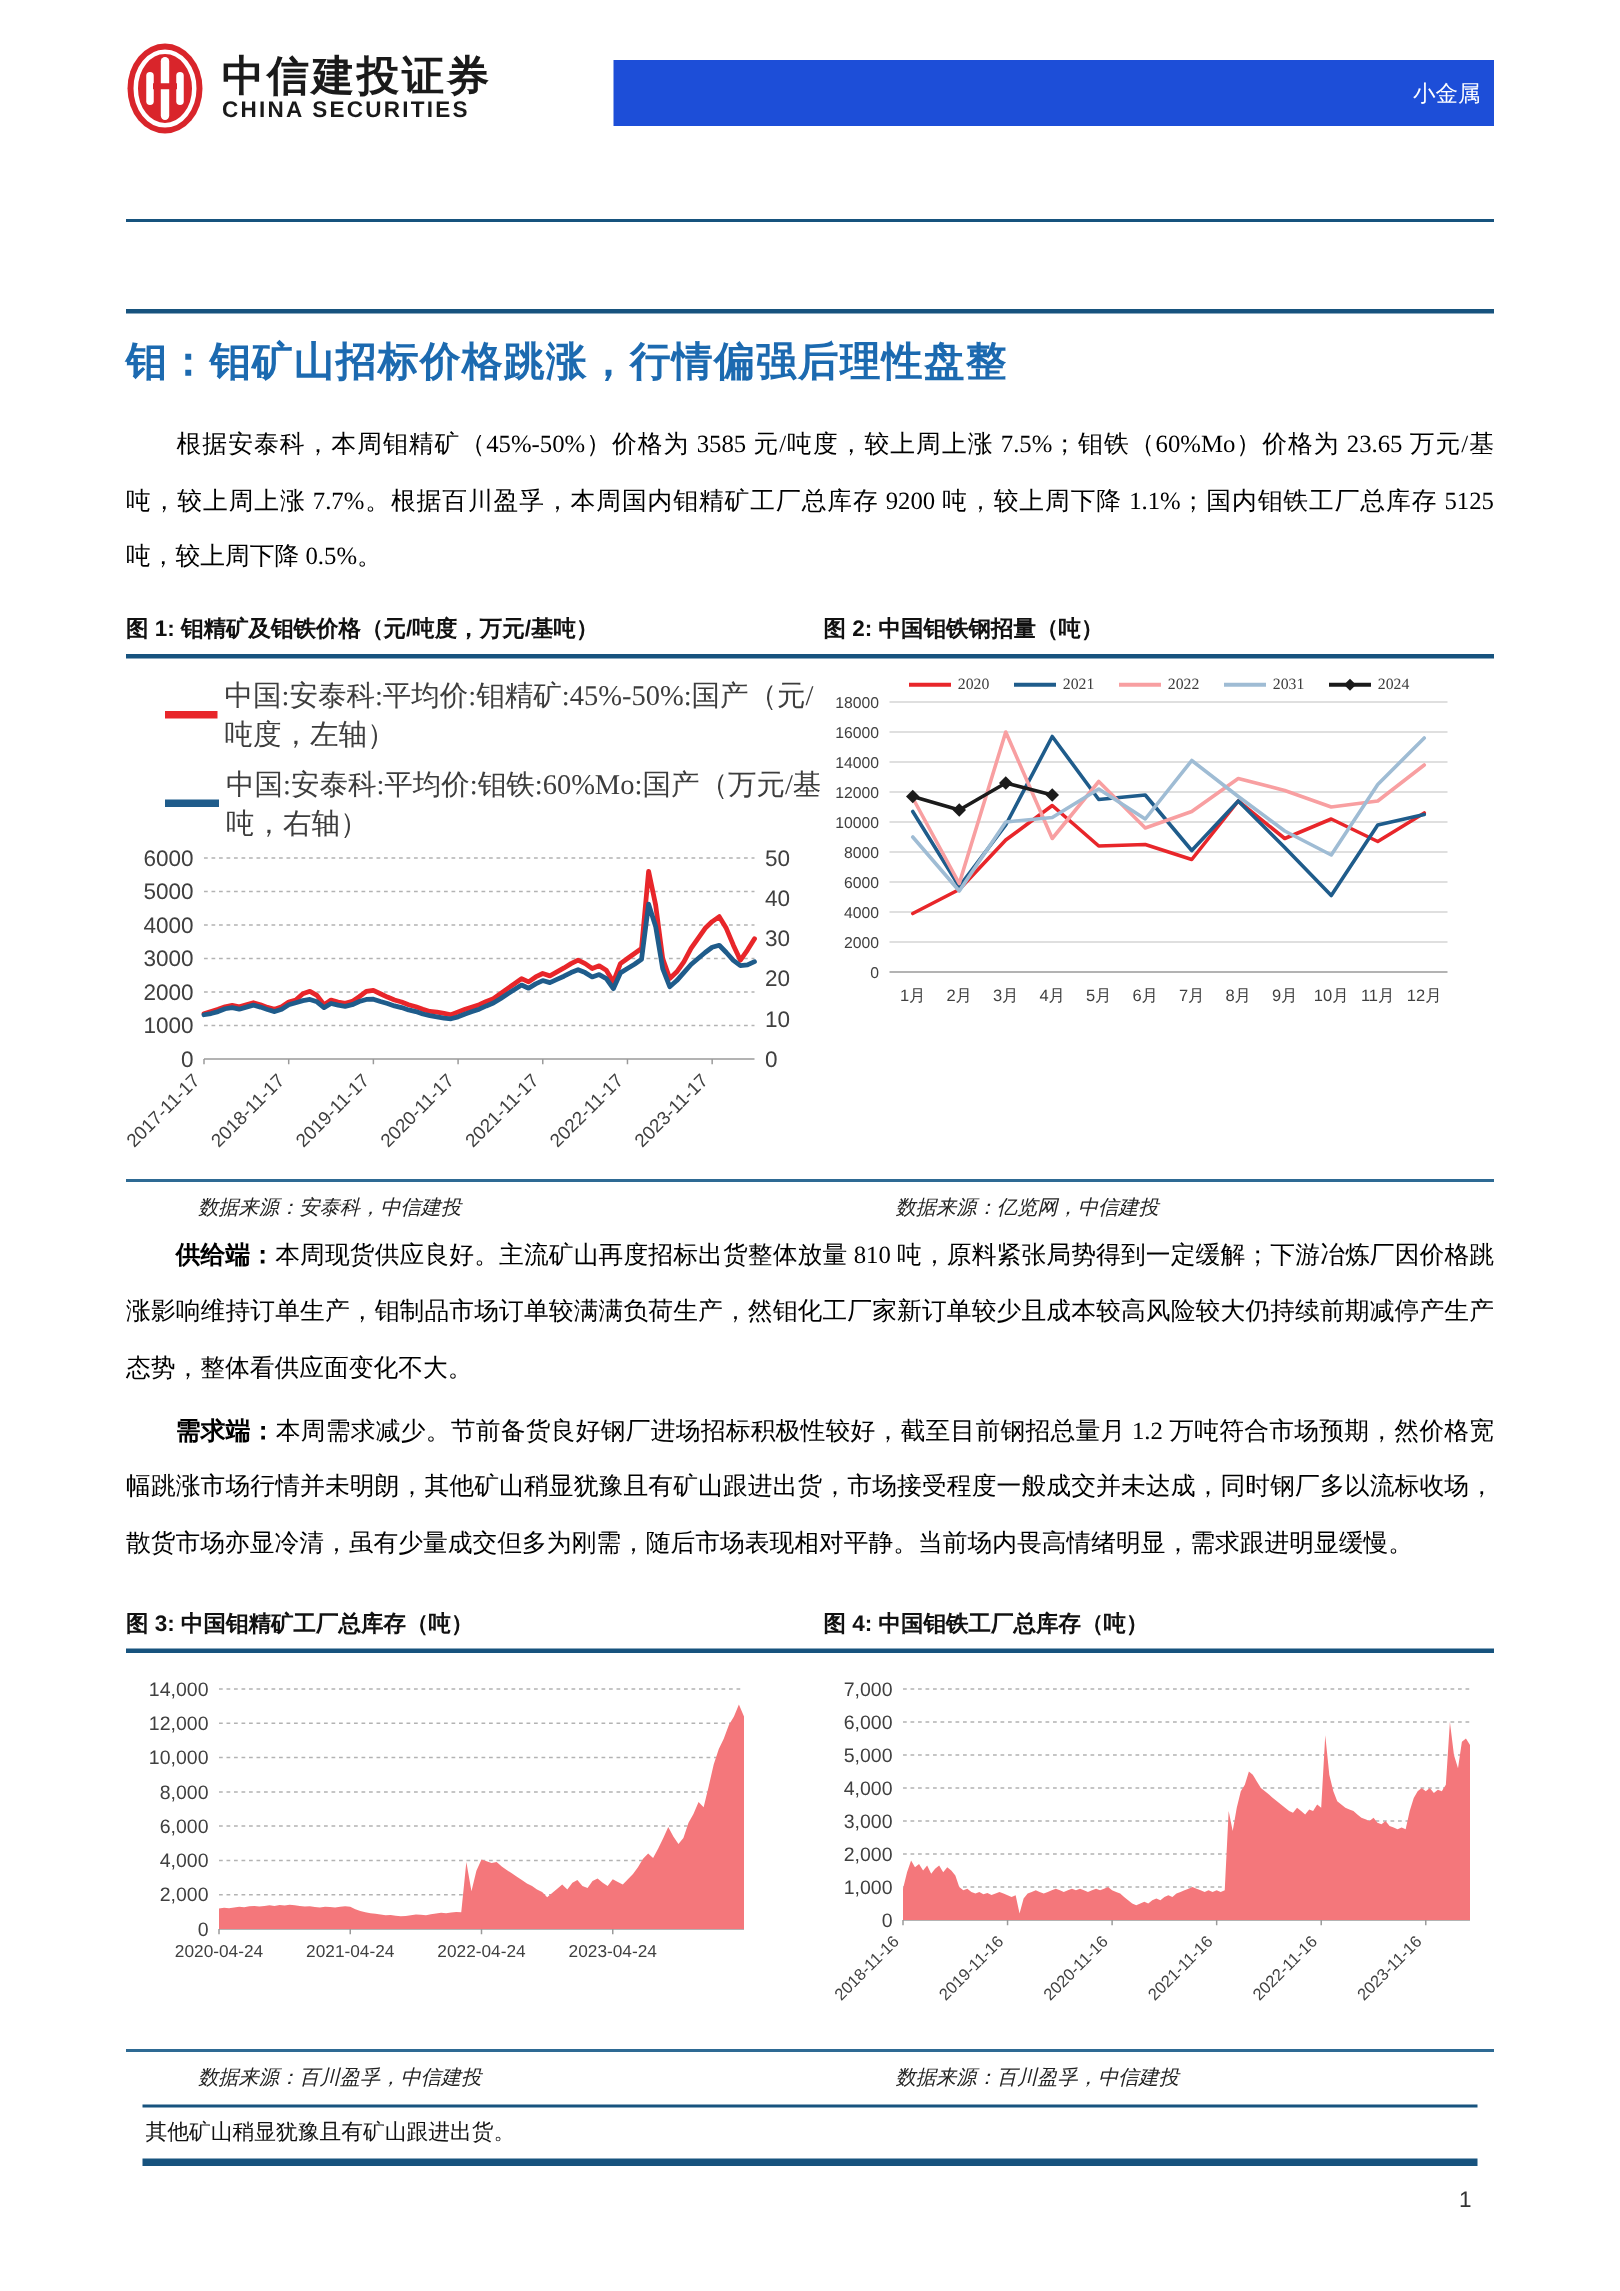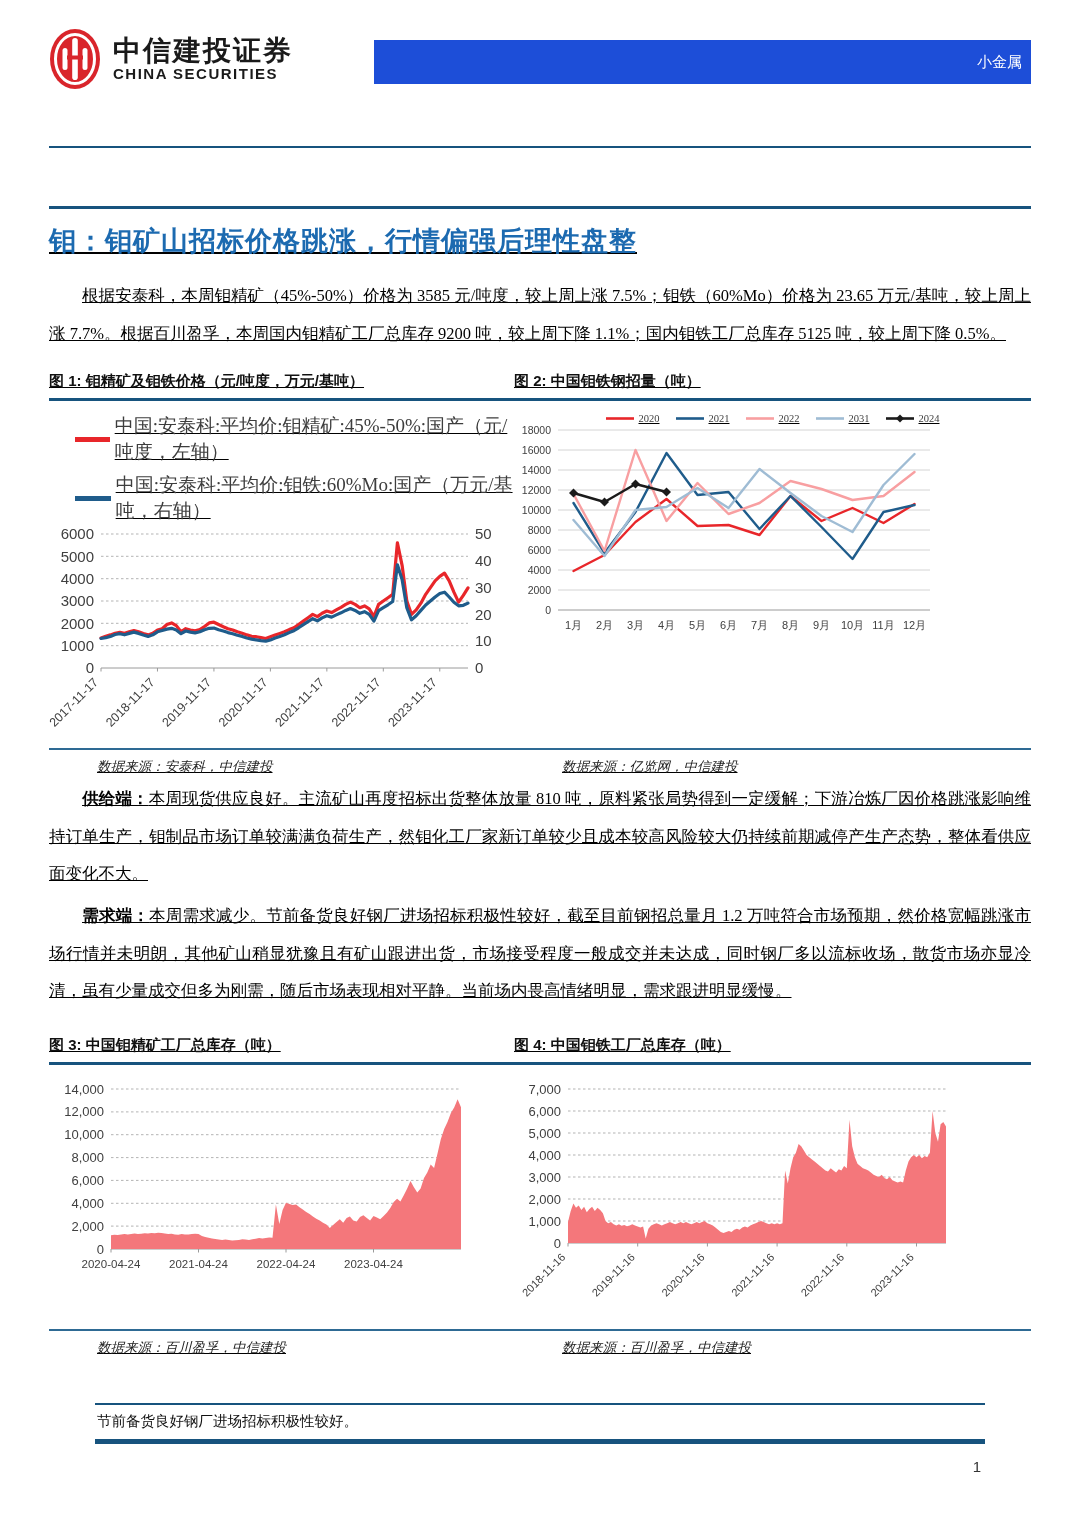--- a/index.html
+++ b/index.html
@@ -2,21 +2,21 @@
 <html><head>
 <meta charset="utf-8">
 <style>
   * { margin:0; padding:0; box-sizing:border-box; }
   html,body { background:#ffffff; }
   .page {
     position:relative; width:1080px; height:1527px; margin:0 auto;
     background:#fff; font-family:"Liberation Serif", serif; color:#000;
     overflow:hidden;
   }
-  .content { padding:0 49px;text-decoration:underline; }
+  .content { padding:0 84px; }
 
   
   .hdr { position:relative; height:148px; }
   .hdr-inner { position:relative; height:100%; }
   .logo-wrap { position:absolute; left:0; top:28px; display:flex; align-items:center; gap:12px; }
   .brand-cn { font-family:"Liberation Sans", sans-serif; font-weight:bold; font-size:28px; color:#1a1a1a; letter-spacing:2px; line-height:1.05; }
   .brand-en { font-family:"Liberation Sans", sans-serif; font-weight:bold; font-size:15px; color:#1a1a1a; letter-spacing:1.5px; }
   .badge-bar {
     position:absolute; left:325px; right:0; top:40px; height:44px;
     background:#1d4ed8; color:#fff; display:flex; align-items:center; justify-content:flex-end;
@@ -340,18 +340,18 @@
       <div class="fig-sources">
         <div class="src src-left">数据来源：百川盈孚，中信建投</div>
         <div class="src src-right">数据来源：百川盈孚，中信建投</div>
       </div>
     </section>
 
   </main>
 
   <footer class="ftr">
     <div class="ftr-rule-thin"></div>
-    <div class="ftr-text">节前备货良好钢厂进场招标积极性较好。</div>
+    <div class="ftr-text">其他矿山稍显犹豫且有矿山跟进出货。</div>
     <div class="ftr-rule-thick"></div>
     <div class="page-num">1</div>
   </footer>
 
 </div>
 
 </body></html>

